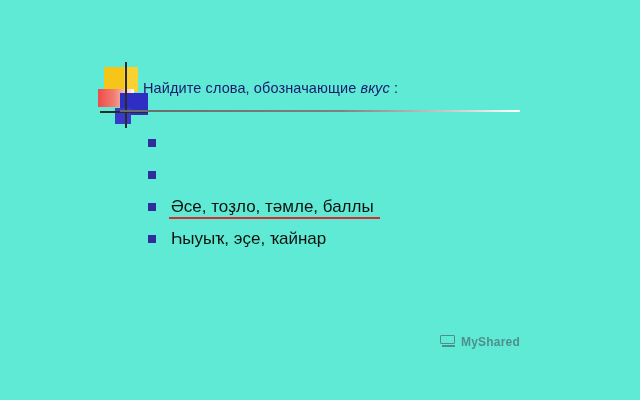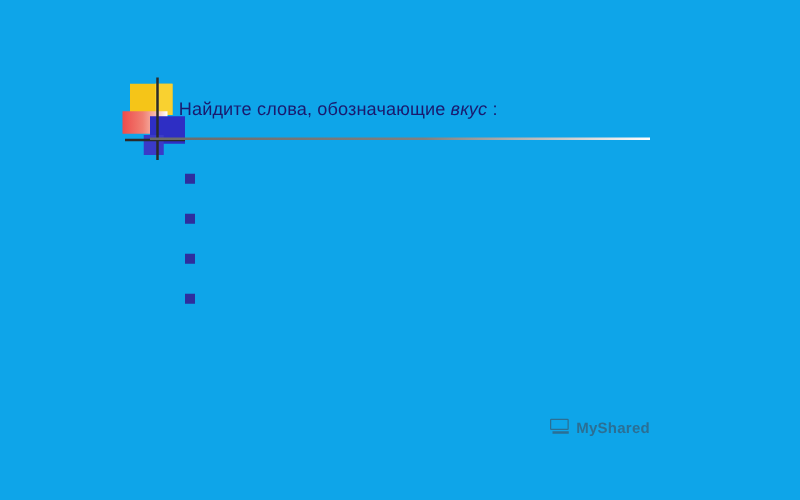--- a/index.html
+++ b/index.html
@@ -14,21 +14,21 @@
     font-family: "Liberation Sans", "DejaVu Sans", sans-serif;
     position: relative;
   }
 
   #slide {
     position: absolute;
     left: 0;
     top: 0;
     width: 640px;
     height: 400px;
-    background: #0ea5e9;
+    background: #5eead4;
   }
 
   
   #logo {
     position: absolute;
     left: 98px;
     top: 62px;
     width: 52px;
     height: 66px;
   }
@@ -220,24 +220,26 @@
     <div class="bullet-row">
       <span class="bullet-mark"></span>
     </div>
 
     <div class="bullet-row">
       <span class="bullet-mark"></span>
     </div>
 
     <div class="bullet-row">
       <span class="bullet-mark"></span>
-    </div>
-
-    <div class="bullet-row">
-      <span class="bullet-mark"></span>
+      <span class="bullet-text underlined">Әсе, тоҙло, тәмле, баллы</span>
+    </div>
+
+    <div class="bullet-row">
+      <span class="bullet-mark"></span>
+      <span class="bullet-text">Һыуыҡ, эҫе, ҡайнар</span>
     </div>
 
   </div>
 
   <div id="watermark">
     <span class="wm-icon">
       <span class="scr"></span>
       <span class="base"></span>
     </span>
     <span class="wm-text">MyShared</span>

